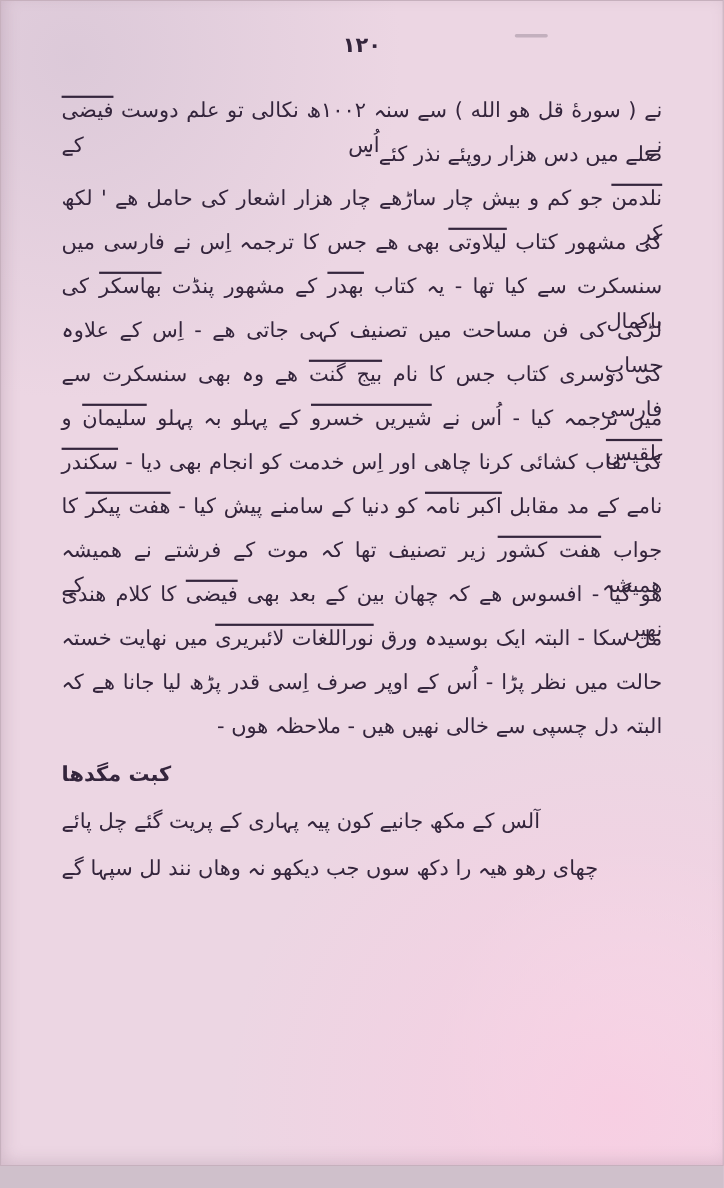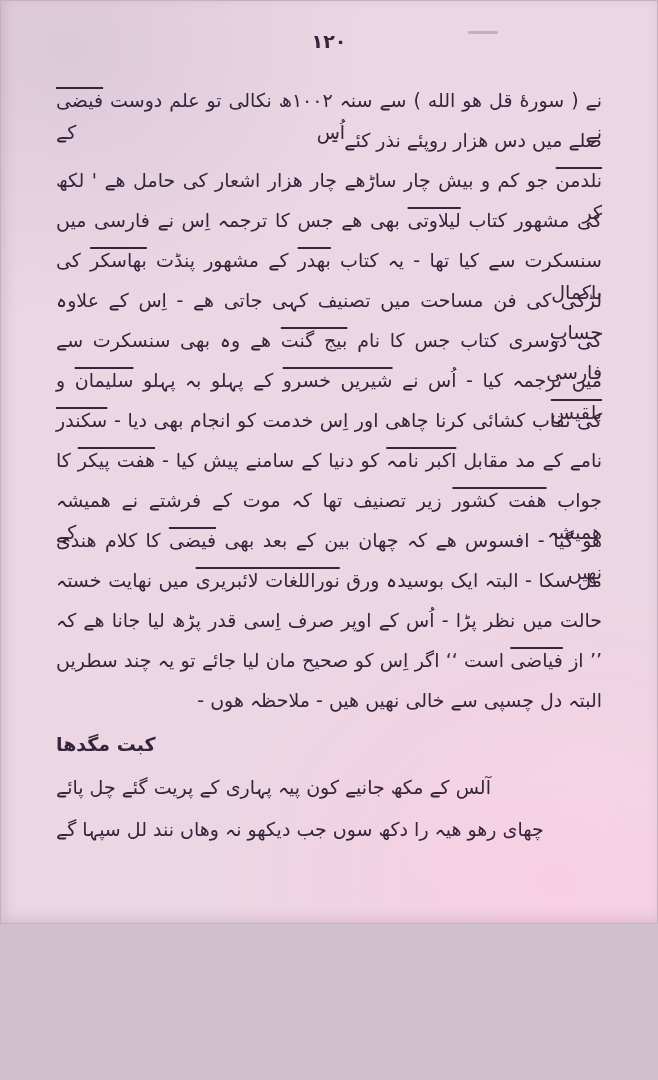--- a/index.html
+++ b/index.html
@@ -3,21 +3,21 @@
 <meta charset="utf-8">
 <style>
   html, body {
     margin: 0;
     padding: 0;
     background: #cfc0cb;
   }
   .page {
     position: relative;
     width: 658px;
-    height: 924px;
+    height: 1060px;
     margin: 0 auto;
     overflow: hidden;
     font-family: "DejaVu Sans", sans-serif;
     background:
       radial-gradient(90% 55% at 85% 95%, rgba(248,205,226,0.9) 0%, rgba(248,205,226,0) 60%),
       radial-gradient(70% 45% at 10% 5%, rgba(216,198,214,0.8) 0%, rgba(216,198,214,0) 65%),
       radial-gradient(40% 25% at 88% 90%, rgba(255,255,255,0.28) 0%, rgba(255,255,255,0) 70%),
       #ecd6e3;
     box-shadow: inset 0 0 0 1px #c6b0bd, inset 4px -4px 14px rgba(140,110,130,0.25);
     color: #34253c;
@@ -101,21 +101,20 @@
         <div class="line j"><span>سنسکرت سے کیا تھا - یہ کتاب </span><span class="ov">بھدر</span><span> کے مشهور پنڈت </span><span class="ov">بھاسکر</span><span> کی باکمال</span></div>
         <div class="line j"><span>لڑکی کی فن مساحت میں تصنیف کہی جاتی هے - اِس کے علاوہ حساب</span></div>
         <div class="line j"><span>کی دوسری کتاب جس کا نام </span><span class="ov">بیج گنت</span><span> هے وہ بھی سنسکرت سے فارسی</span></div>
         <div class="line j"><span>میں ترجمہ کیا - اُس نے </span><span class="ov">شیریں خسرو</span><span> کے پہلو بہ پہلو </span><span class="ov">سلیمان</span><span> و </span><span class="ov">بلقیس</span></div>
         <div class="line j"><span>کی نقاب کشائی کرنا چاهی اور اِس خدمت کو انجام بھی دیا - </span><span class="ov">سکندر</span></div>
         <div class="line j"><span>نامے کے مد مقابل </span><span class="ov">اکبر نامہ</span><span> کو دنیا کے سامنے پیش کیا - </span><span class="ov">هفت پیکر</span><span> کا</span></div>
         <div class="line j"><span>جواب </span><span class="ov">هفت کشور</span><span> زیر تصنیف تھا کہ موت کے فرشتے نے همیشہ همیشہ کے</span></div>
         <div class="line j"><span>هو گیا - افسوس هے کہ چهان بین کے بعد بھی </span><span class="ov">فیضی</span><span> کا کلام هندی نهیں</span></div>
         <div class="line j"><span>مل سکا - البتہ ایک بوسیدہ ورق </span><span class="ov">نوراللغات لائبریری</span><span> میں نهایت خستہ</span></div>
         <div class="line j"><span>حالت میں نظر پڑا - اُس کے اوپر صرف اِسی قدر پڑھ لیا جانا هے کہ</span></div>
-        <div class="line j"><span>’’ از </span><span class="ov">فیاضی</span><span> است ‘‘ اگر اِس کو صحیح مان لیا جائے تو یہ چند سطریں</span></div>
         <div class="line"><span>البتہ دل چسپی سے خالی نهیں هیں - ملاحظہ هوں -</span></div>
       </div>
     <div class="section-heading">کبت مگدھا</div>
     <div class="poem">
         <div class="poem-line">آلس کے مکھ جانیے کون پیہ پہاری کے پریت گئے چل پائے</div>
         <div class="poem-line">چھای رهو هیہ را دکھ سوں جب دیکھو نہ وهاں نند لل سپہا گے</div>
       </div>
   </div>
 </div>
 

